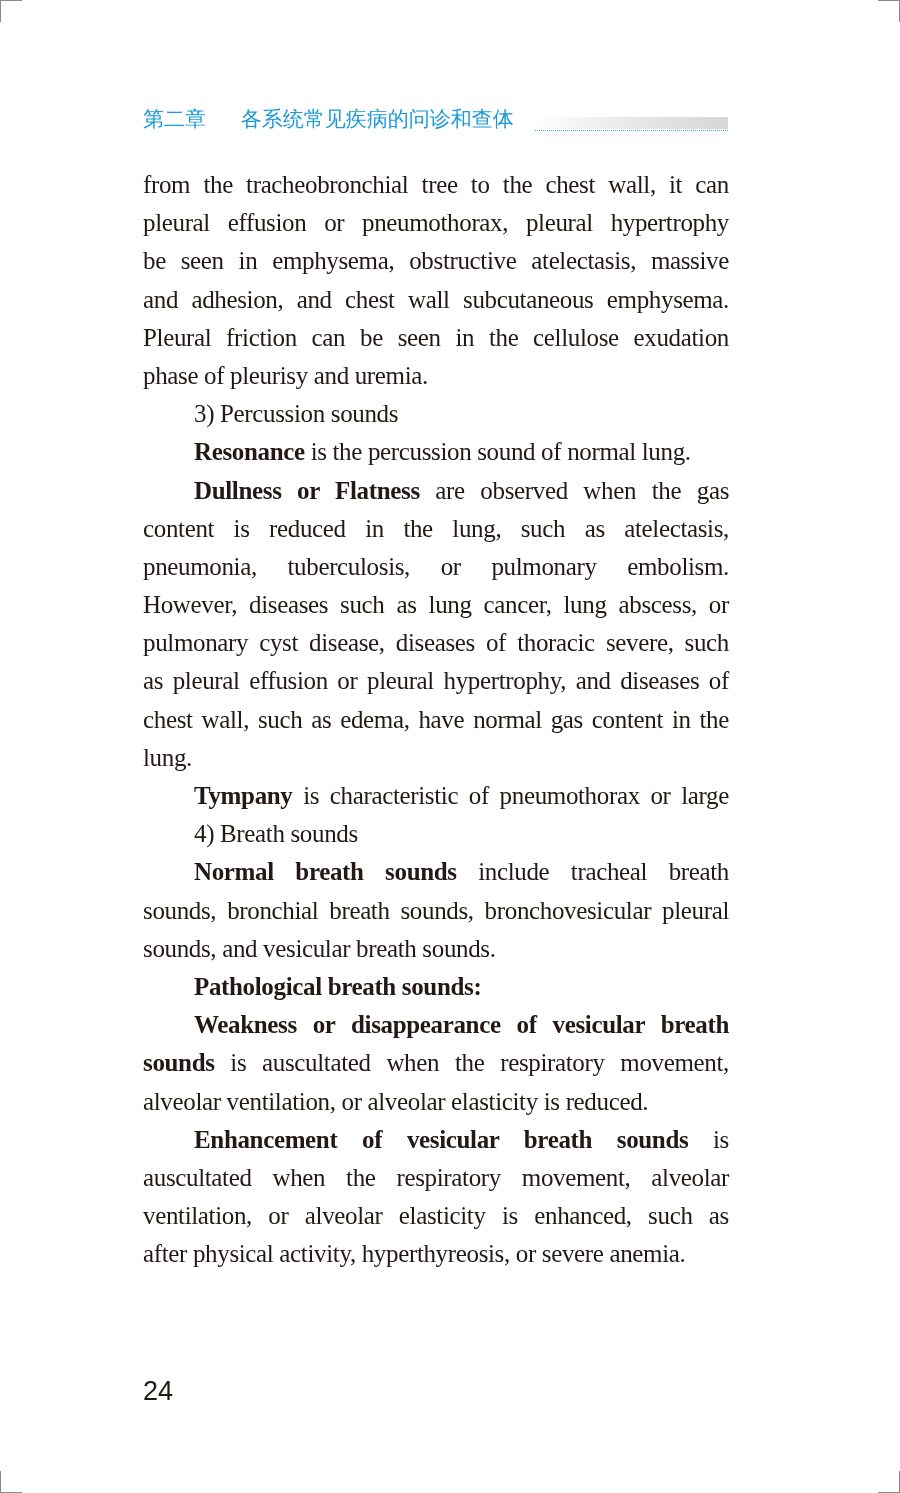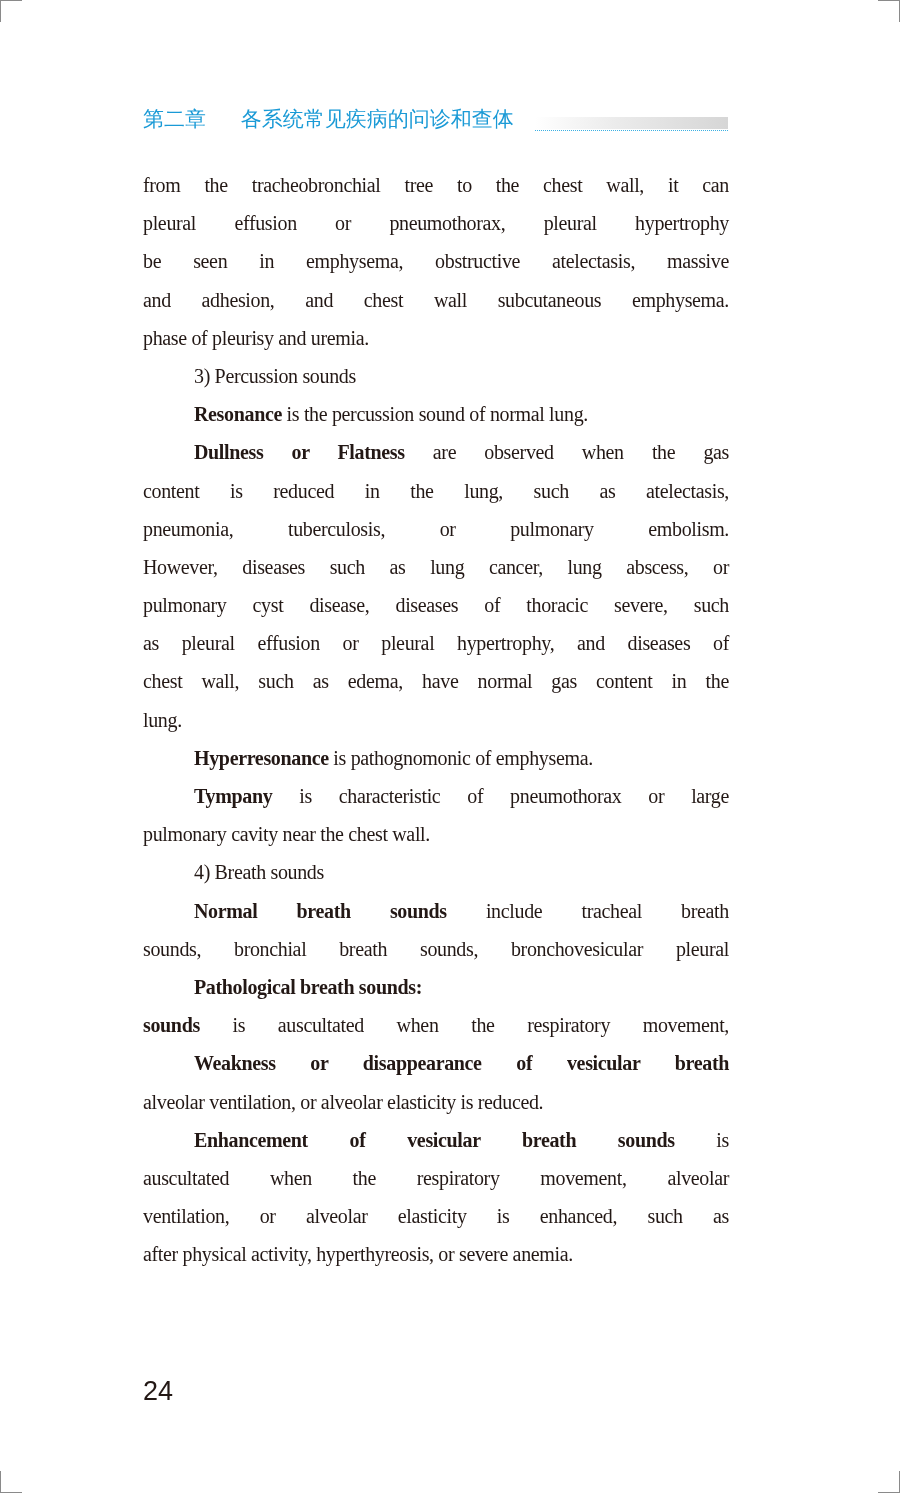--- a/index.html
+++ b/index.html
@@ -29,21 +29,21 @@
     }
     .head-dots {
       position: absolute; left: 535px; top: 130px; width: 193px; height: 0;
       border-top: 1px dotted #3bb0e3;
     }
 
     .body-text {
       position: absolute; left: 143px; top: 166px; width: 586px;
     }
     .line {
-      display: block; height: 38.2px; line-height: 38.2px; font-size: 20px;
+      display: block; height: 38.2px; line-height: 38.2px; font-size: 25px;
       text-align: justify; text-align-last: justify; white-space: nowrap;
       letter-spacing: -0.35px; word-spacing: 0px;
     }
     .line.last { text-align-last: left; }
     .line.indent { padding-left: 51px; }
     .line b { font-weight: bold; }
     .line span { white-space: pre; }
 
     .page-number {
       position: absolute; left: 143px; top: 1376px;
@@ -68,49 +68,49 @@
 </div>
 <div class="head-rule"></div>
 <div class="head-dots"></div>
 
 <div class="body-text">
 
   <span class="line">from the tracheobronchial tree to the chest wall, it can</span>
   <span class="line">pleural effusion or pneumothorax, pleural hypertrophy</span>
   <span class="line">be seen in emphysema, obstructive atelectasis, massive</span>
   <span class="line">and adhesion, and chest wall subcutaneous emphysema.</span>
+  <span class="line">Pleural friction can be seen in the cellulose exudation</span>
   <span class="line last">phase of pleurisy and uremia.</span>
 
   <span class="line last indent">3) Percussion sounds</span>
 
   <span class="line last indent"><b>Resonance</b><span> is the percussion sound of normal lung.</span></span>
 
   <span class="line indent"><b>Dullness or Flatness</b><span> are observed when the gas</span></span>
   <span class="line">content is reduced in the lung, such as atelectasis,</span>
   <span class="line">pneumonia, tuberculosis, or pulmonary embolism.</span>
   <span class="line">However, diseases such as lung cancer, lung abscess, or</span>
   <span class="line">pulmonary cyst disease, diseases of thoracic severe, such</span>
   <span class="line">as pleural effusion or pleural hypertrophy, and diseases of</span>
   <span class="line">chest wall, such as edema, have normal gas content in the</span>
   <span class="line last">lung.</span>
 
-  <span class="line last indent"><b>Hyperresonance</b><span> is pathognomonic of emphysema.</span></span>
 
   <span class="line indent"><b>Tympany</b><span> is characteristic of pneumothorax or large</span></span>
-  <span class="line last">pulmonary cavity near the chest wall.</span>
 
   <span class="line last indent">4) Breath sounds</span>
 
   <span class="line indent"><b>Normal breath sounds</b><span> include tracheal breath</span></span>
   <span class="line">sounds, bronchial breath sounds, bronchovesicular pleural</span>
+  <span class="line last">sounds, and vesicular breath sounds.</span>
 
   <span class="line last indent"><b>Pathological breath sounds:</b></span>
 
+  <span class="line indent"><b>Weakness or disappearance of vesicular breath</b></span>
   <span class="line"><b>sounds</b><span> is auscultated when the respiratory movement,</span></span>
-  <span class="line indent"><b>Weakness or disappearance of vesicular breath</b></span>
   <span class="line last">alveolar ventilation, or alveolar elasticity is reduced.</span>
 
   <span class="line indent"><b>Enhancement of vesicular breath sounds</b><span> is</span></span>
   <span class="line">auscultated when the respiratory movement, alveolar</span>
   <span class="line">ventilation, or alveolar elasticity is enhanced, such as</span>
   <span class="line last">after physical activity, hyperthyreosis, or severe anemia.</span>
 </div>
 
 <div class="page-number">24</div>
 

